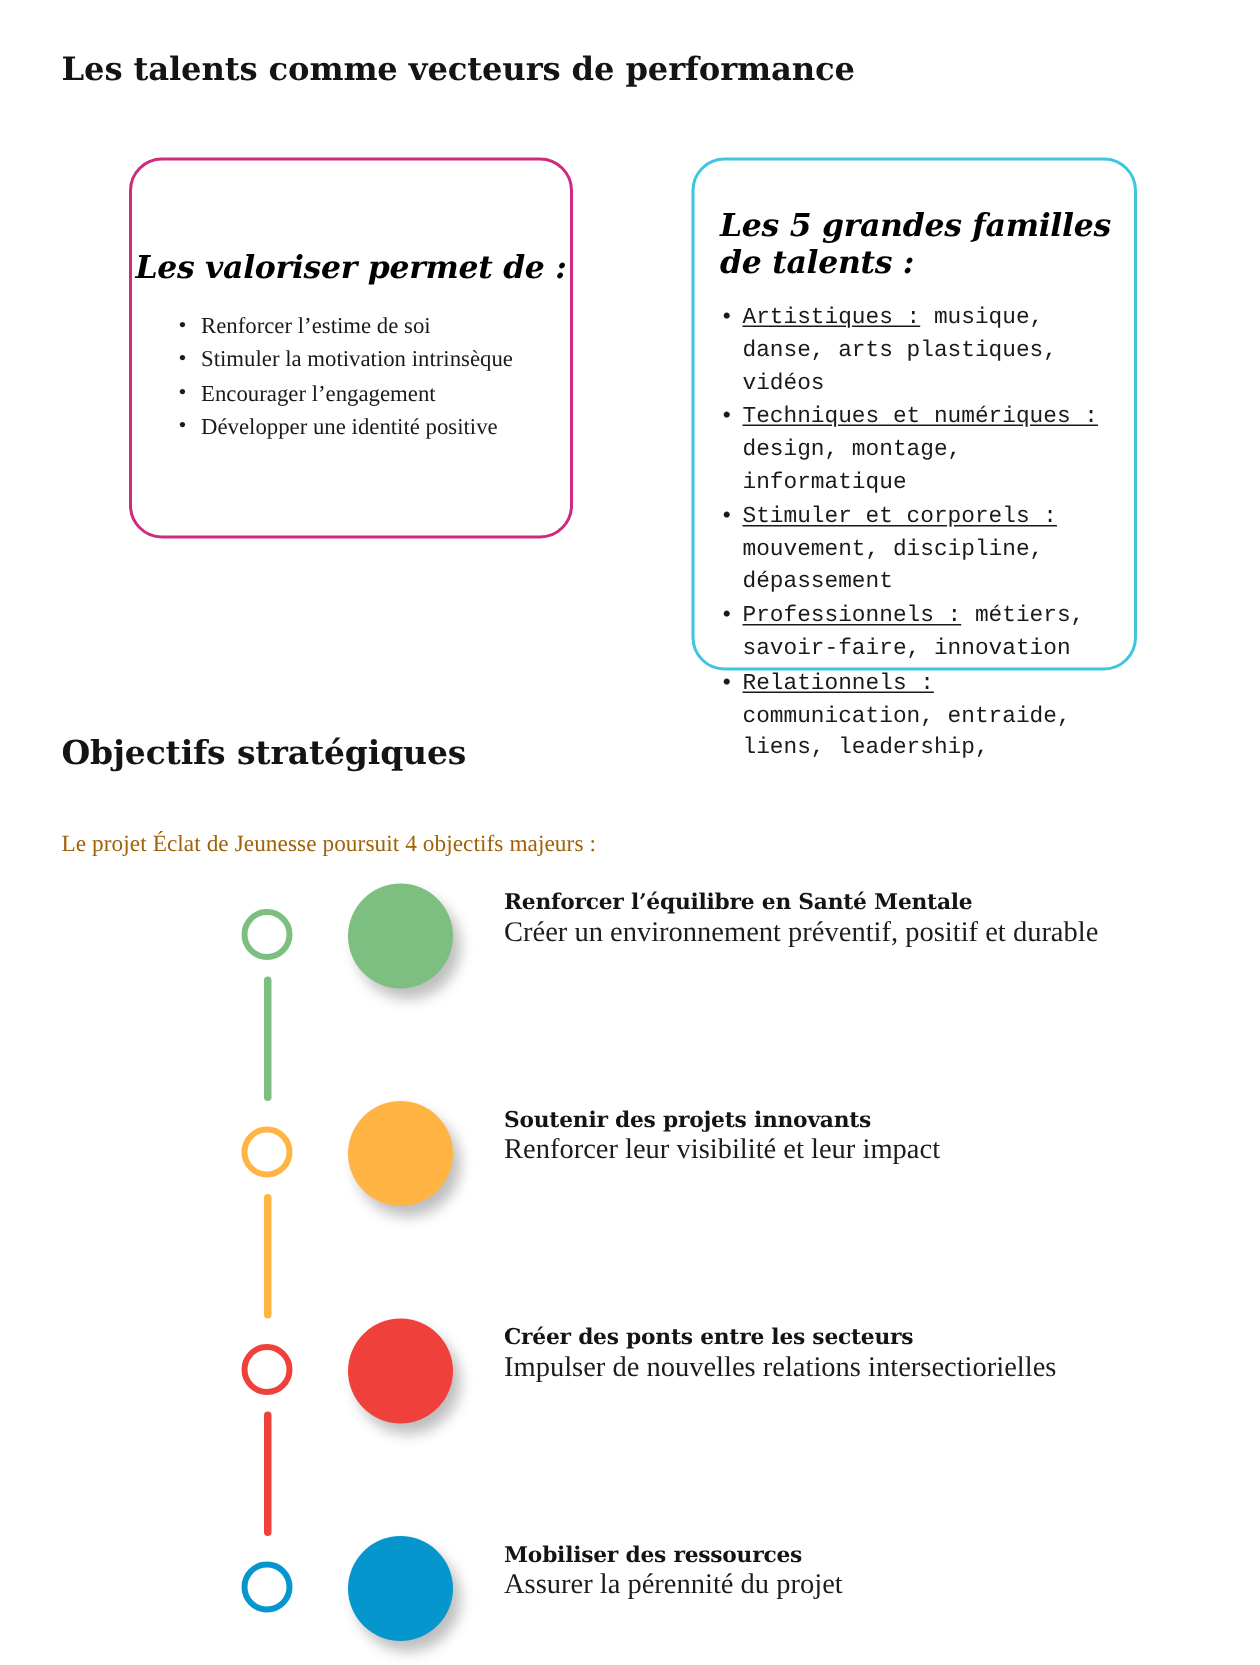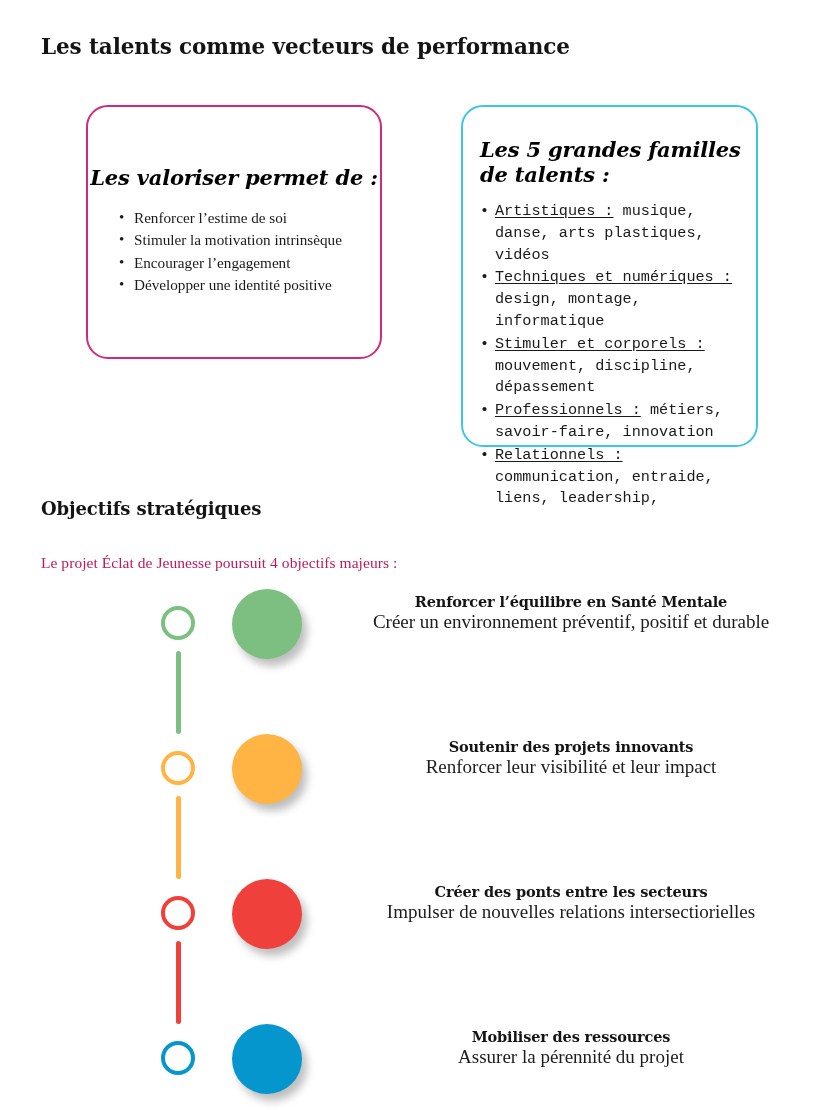--- a/index.html
+++ b/index.html
@@ -30,30 +30,30 @@
     color: #141414;
     letter-spacing: -0.1px;
   }
   #title-talents {
     left: 41px;
     top: 20px;
     font-size: 21.5px;
   }
   #title-objectifs {
     left: 41px;
-    top: 483px;
-    font-size: 18px;
+    top: 471px;
+    font-size: 22px;
   }
 
   .intro-line {
     position: absolute;
     left: 41px;
     top: 538px;
     font-size: 15.5px;
-    color: #be185d;
+    color: #a16207;
     letter-spacing: 0.05px;
   }
 
   
   .callout {
     position: absolute;
     box-sizing: border-box;
     border-radius: 22px;
     background: #ffffff;
   }
@@ -176,21 +176,20 @@
     height: 70px;
     border-radius: 50%;
     background: #000;
     box-shadow: 5px 7px 9px rgba(0,0,0,0.26);
   }
   .tl-text {
     position: absolute;
     left: 336px;
     top: -14px;
     width: 470px;
-    text-align: center;
   }
   .tl-title {
     font-family: "DejaVu Serif", "Liberation Serif", serif;
     font-weight: bold;
     font-size: 14.5px;
     line-height: 19px;
     color: #141414;
     letter-spacing: -0.15px;
   }
   .tl-desc {

